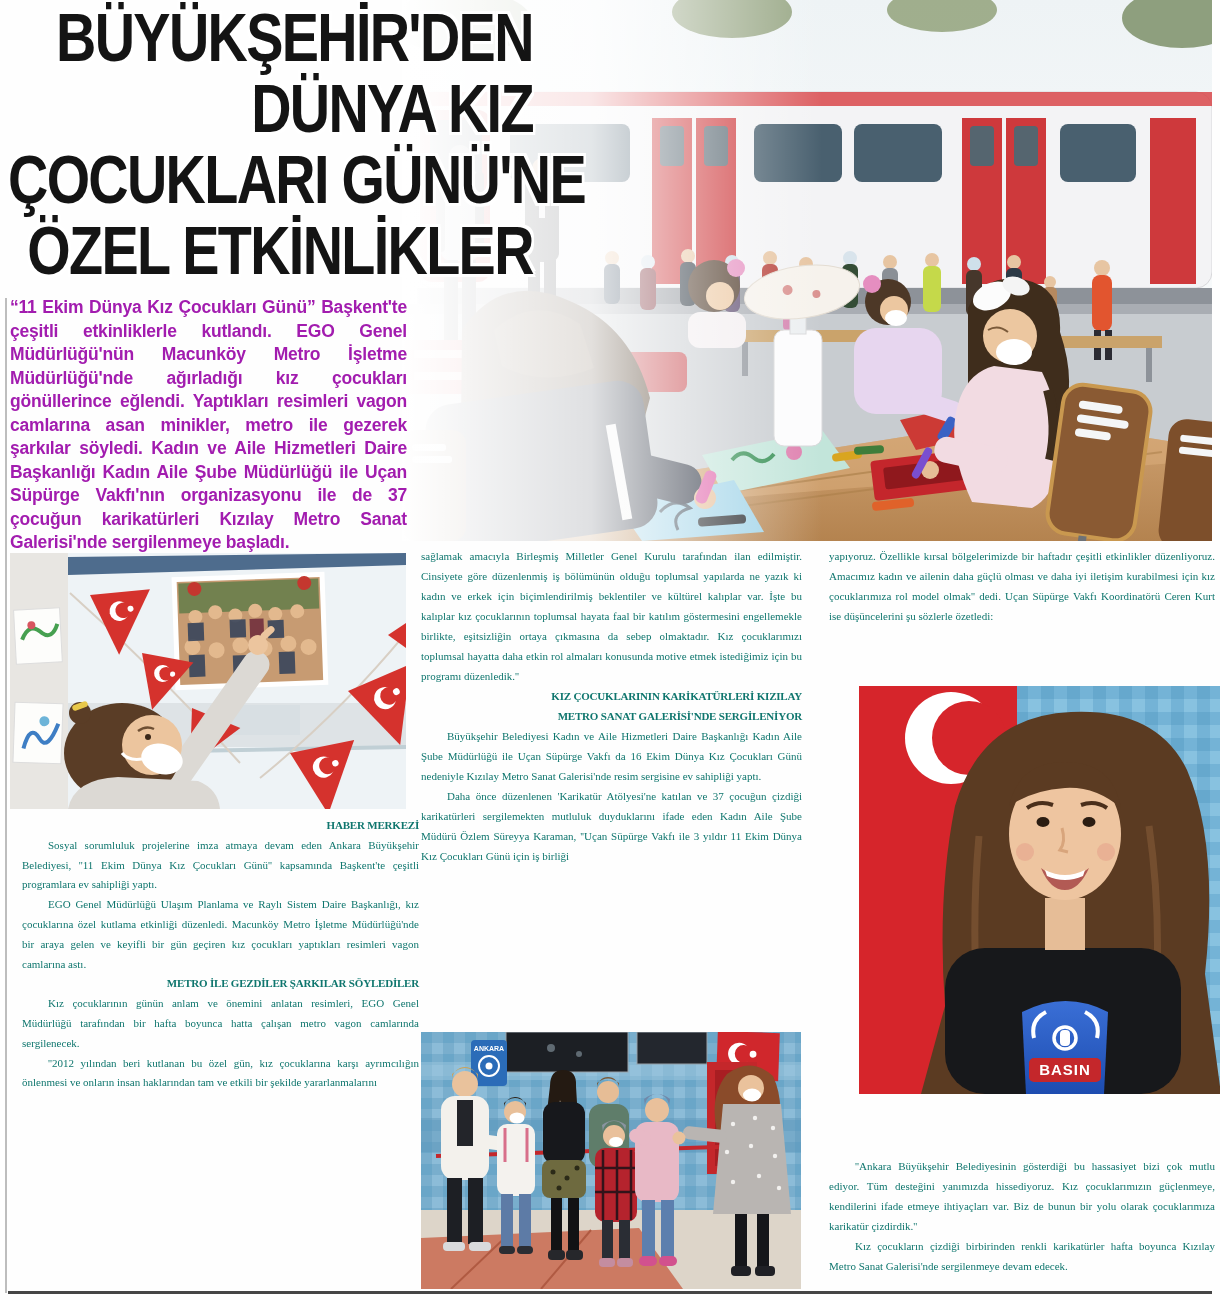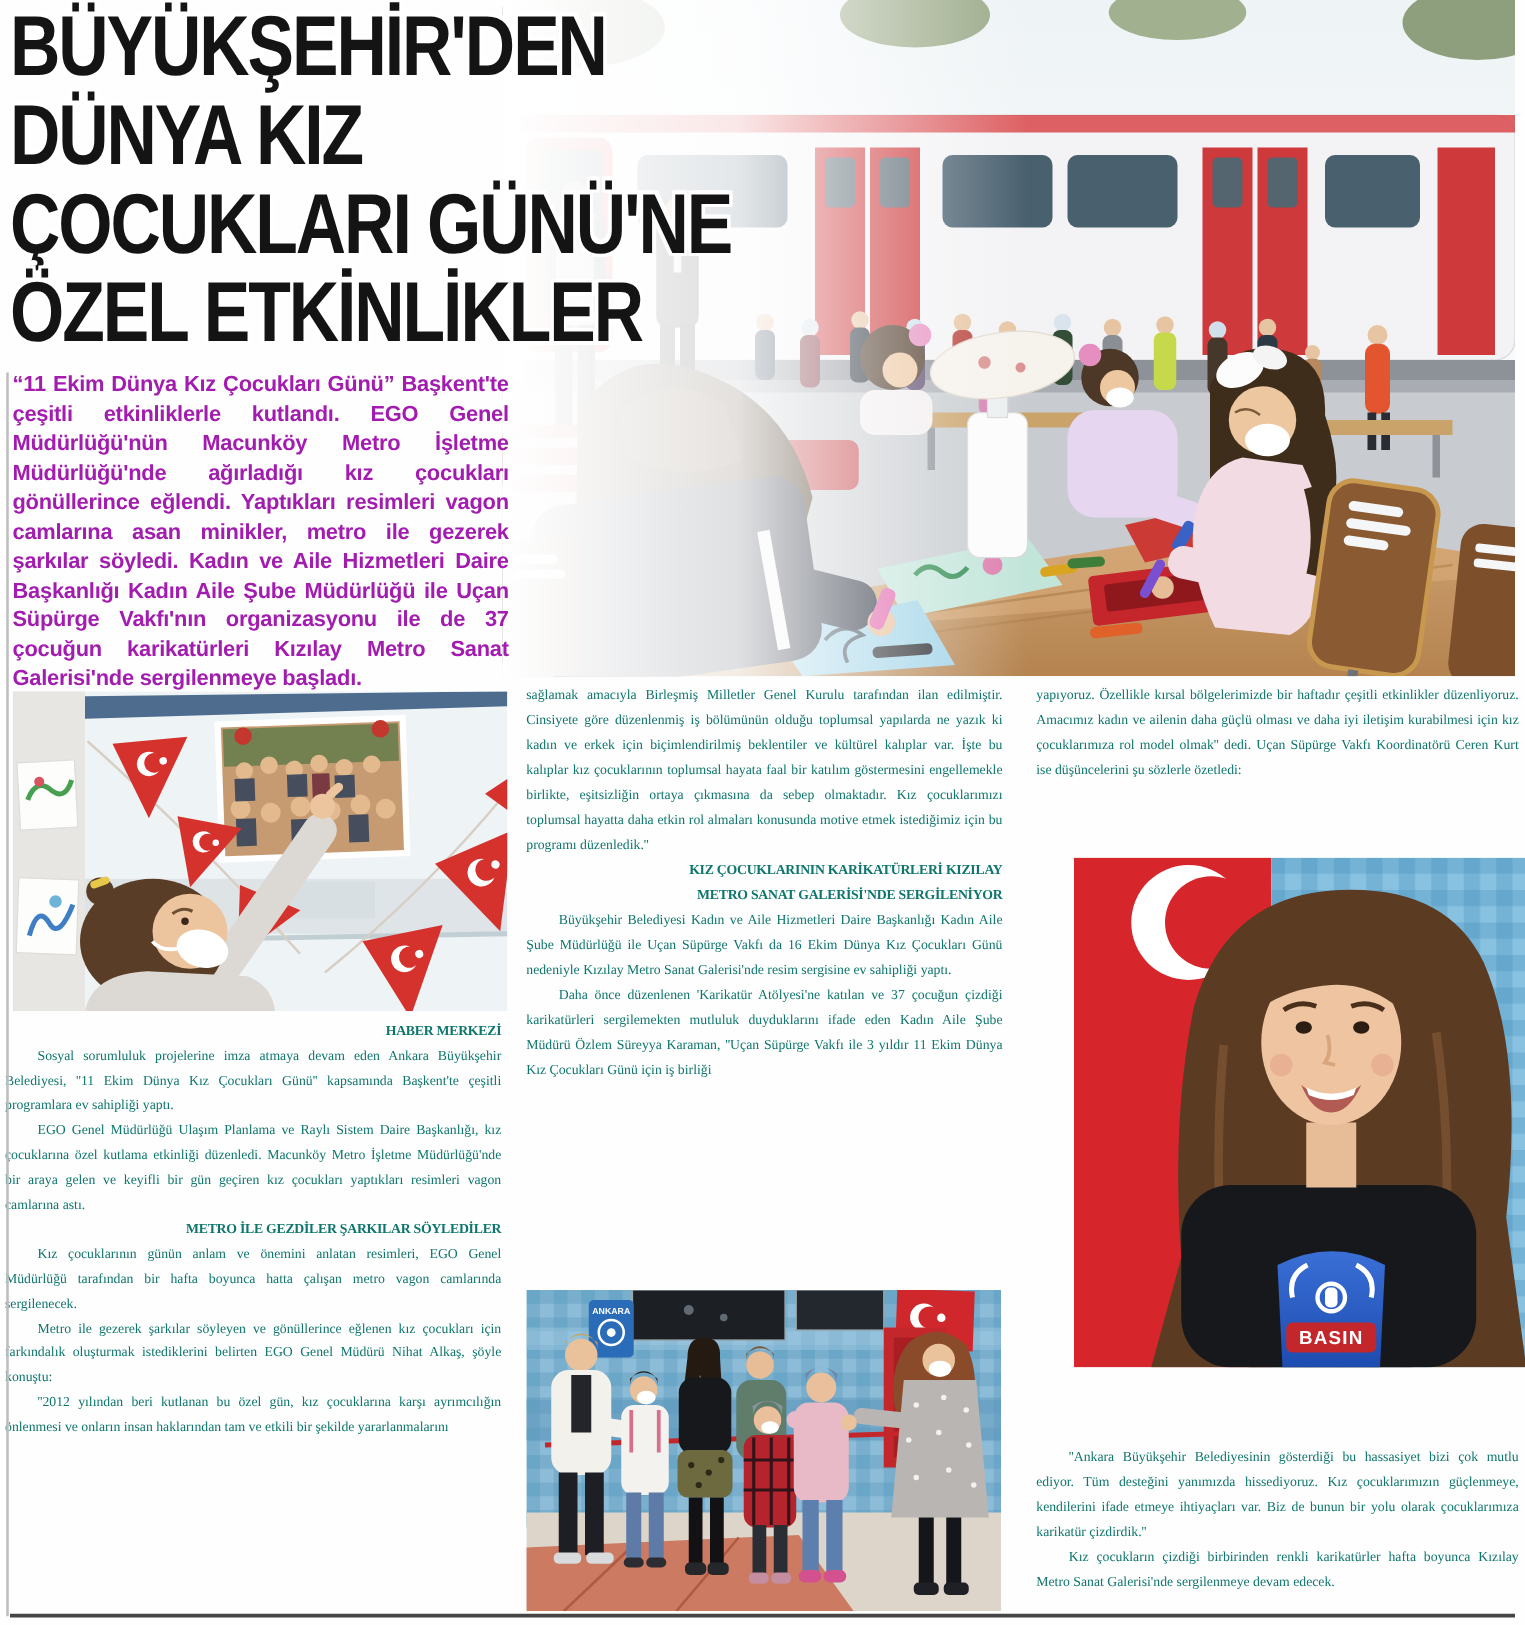--- a/index.html
+++ b/index.html
@@ -1,34 +1,34 @@
 <!DOCTYPE html>
 <html><head>
 <meta charset="utf-8">
 <style>
   html,body{margin:0;padding:0;background:#e9e9e9;}
   .page{position:relative;width:1220px;height:1300px;background:#fefefe;overflow:hidden;
         font-family:"Liberation Serif","DejaVu Serif",serif;color:#242424;}
   
-  .headline{position:absolute;left:8px;top:2px;width:640px;z-index:6;}
+  .headline{position:absolute;left:8px;top:2px;width:640px;z-index:6;text-align:right;}
   .headline span{display:block;font-family:"Liberation Sans","DejaVu Sans",sans-serif;
     font-weight:800;font-size:68px;line-height:71px;letter-spacing:-2px;color:#141414;
     transform:scaleX(.82);transform-origin:0 50%;white-space:nowrap;
     text-shadow:-3px -3px 0 #fff,3px -3px 0 #fff,-3px 3px 0 #fff,3px 3px 0 #fff,
                 0 -3px 0 #fff,0 3px 0 #fff,-3px 0 0 #fff,3px 0 0 #fff;}
   
   .lead{position:absolute;left:10px;top:296px;width:397px;z-index:5;
     font-family:"Liberation Sans","DejaVu Sans",sans-serif;font-weight:700;
     font-size:17.5px;line-height:23.5px;letter-spacing:-0.2px;text-align:justify;color:#a21caf;}
   
   .col{position:absolute;font-size:11px;line-height:20px;text-align:justify;color:#0f766e;font-family:Liberation Serif, serif;}
   .col p{margin:0;text-indent:26px;}
   .col p.noindent{text-indent:0;}
   .col p.subhead{font-weight:700;text-align:right;letter-spacing:-0.2px;}
-  #col-left{left:4px;top:816px;width:397px;line-height:19.8px;}
+  #col-left{left:22px;top:816px;width:397px;line-height:19.8px;}
   #col-mid{left:421px;top:546px;width:381px;}
   #col-right-a{left:829px;top:546px;width:386px;}
   #col-right-b{left:829px;top:1156px;width:386px;}
   
   .photo{position:absolute;overflow:hidden;}
   #photo-top{left:402px;top:0;width:810px;height:541px;z-index:1;}
   #photo-left{left:10px;top:553px;width:396px;height:256px;}
   #photo-mid{left:421px;top:1032px;width:380px;height:257px;}
   #photo-right{left:859px;top:686px;width:385px;height:408px;}
   .photo svg{display:block;width:100%;height:100%;}
@@ -368,21 +368,20 @@
       </g>
     </svg>
   </div>
 
   <div class="col" id="col-left">
     <p class="subhead">HABER MERKEZİ</p>
     <p>Sosyal sorumluluk projelerine imza atmaya devam eden Ankara Büyükşehir Belediyesi, ''11 Ekim Dünya Kız Çocukları Günü'' kapsamında Başkent'te çeşitli programlara ev sahipliği yaptı.</p>
     <p>EGO Genel Müdürlüğü Ulaşım Planlama ve Raylı Sistem Daire Başkanlığı, kız çocuklarına özel kutlama etkinliği düzenledi. Macunköy Metro İşletme Müdürlüğü'nde bir araya gelen ve keyifli bir gün geçiren kız çocukları yaptıkları resimleri vagon camlarına astı.</p>
     <p class="subhead">METRO İLE GEZDİLER ŞARKILAR SÖYLEDİLER</p>
     <p>Kız çocuklarının günün anlam ve önemini anlatan resimleri, EGO Genel Müdürlüğü tarafından bir hafta boyunca hatta çalışan metro vagon camlarında sergilenecek.</p>
-    <p>Metro ile gezerek şarkılar söyleyen ve gönüllerince eğlenen kız çocukları için farkındalık oluşturmak istediklerini belirten EGO Genel Müdürü Nihat Alkaş, şöyle konuştu:</p>
     <p>''2012 yılından beri kutlanan bu özel gün, kız çocuklarına karşı ayrımcılığın önlenmesi ve onların insan haklarından tam ve etkili bir şekilde yararlanmalarını</p>
   </div>
 
   <div class="col" id="col-mid">
     <p class="noindent">sağlamak amacıyla Birleşmiş Milletler Genel Kurulu tarafından ilan edilmiştir. Cinsiyete göre düzenlenmiş iş bölümünün olduğu toplumsal yapılarda ne yazık ki kadın ve erkek için biçimlendirilmiş beklentiler ve kültürel kalıplar var. İşte bu kalıplar kız çocuklarının toplumsal hayata faal bir katılım göstermesini engellemekle birlikte, eşitsizliğin ortaya çıkmasına da sebep olmaktadır. Kız çocuklarımızı toplumsal hayatta daha etkin rol almaları konusunda motive etmek istediğimiz için bu programı düzenledik.''</p>
     <p class="subhead">KIZ ÇOCUKLARININ KARİKATÜRLERİ KIZILAY</p>
     <p class="subhead">METRO SANAT GALERİSİ'NDE SERGİLENİYOR</p>
     <p>Büyükşehir Belediyesi Kadın ve Aile Hizmetleri Daire Başkanlığı Kadın Aile Şube Müdürlüğü ile Uçan Süpürge Vakfı da 16 Ekim Dünya Kız Çocukları Günü nedeniyle Kızılay Metro Sanat Galerisi'nde resim sergisine ev sahipliği yaptı.</p>
     <p>Daha önce düzenlenen 'Karikatür Atölyesi'ne katılan ve 37 çocuğun çizdiği karikatürleri sergilemekten mutluluk duyduklarını ifade eden Kadın Aile Şube Müdürü Özlem Süreyya Karaman, ''Uçan Süpürge Vakfı ile 3 yıldır 11 Ekim Dünya Kız Çocukları Günü için iş birliği</p>
   </div>

